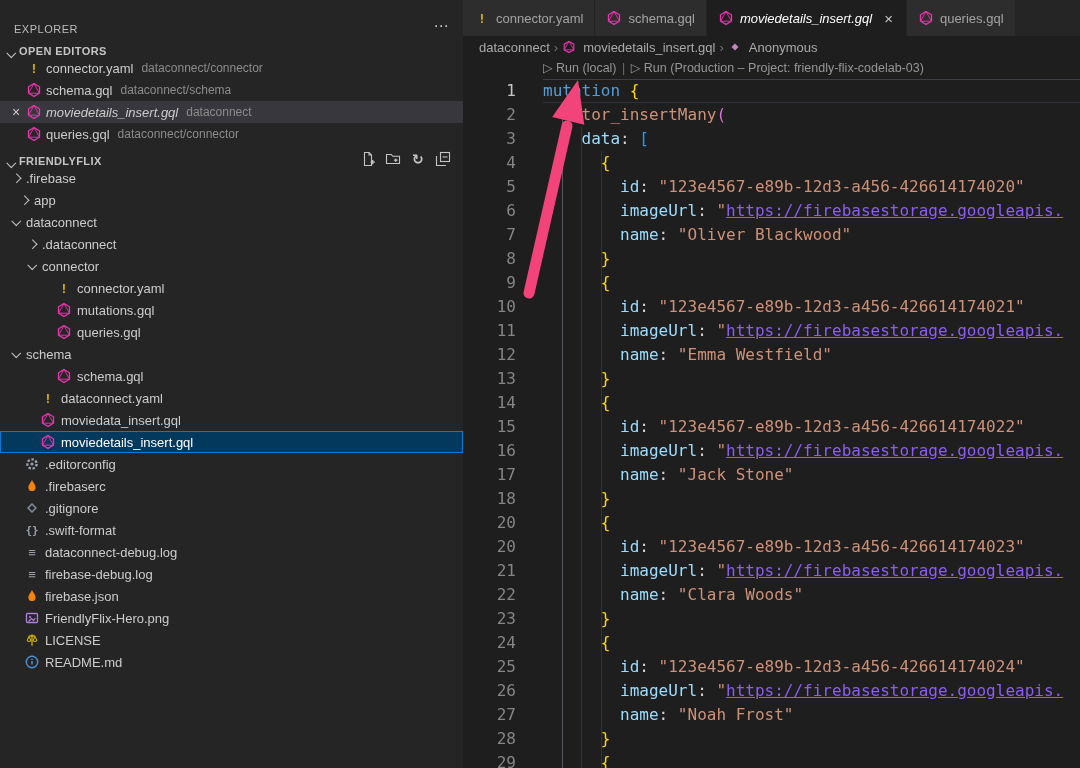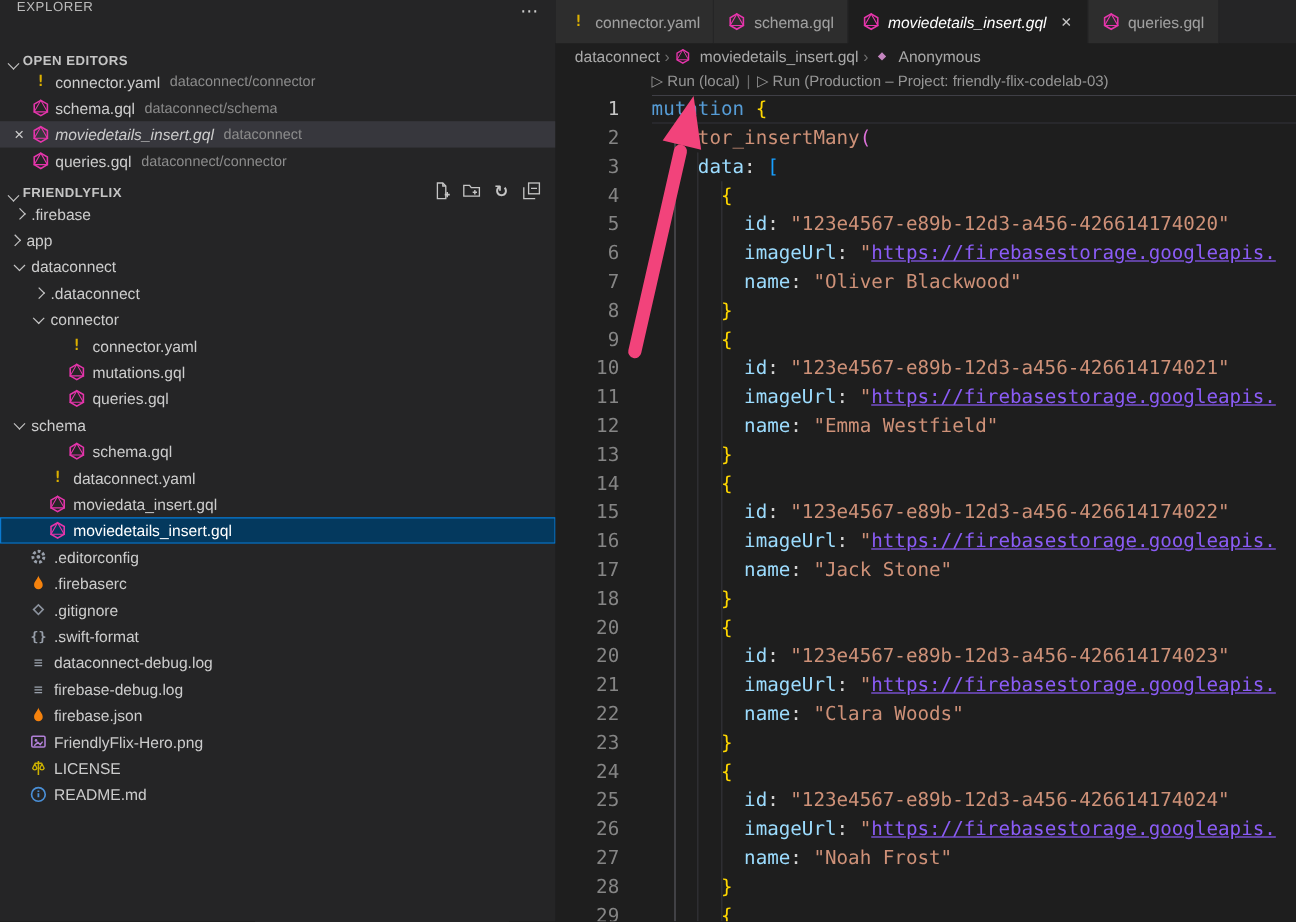--- a/index.html
+++ b/index.html
@@ -2,21 +2,21 @@
 <html><head>
 <meta charset="utf-8">
 <style>
   html,body{margin:0;padding:0}
   body{width:1080px;height:768px;overflow:hidden;background:#1e1e1e;
        font-family:"Liberation Sans","DejaVu Sans",sans-serif;color:#ccc}
   .app{display:flex;width:1080px;height:768px}
 
   
   .sidebar{width:463px;flex:none;background:#252526;display:flex;flex-direction:column;overflow:hidden}
-  .explorer-header{height:35px;flex:none;display:flex;align-items:flex-start;justify-content:space-between;
+  .explorer-header{height:35px;flex:none;display:flex;align-items:flex-end;justify-content:space-between;
        padding:0 14px;font-size:11px;letter-spacing:.5px;color:#bbbbbb}
   .more{font-size:15px;color:#cccccc;cursor:pointer}
   .sec-header{height:22px;flex:none;display:flex;align-items:flex-end;font-size:11px;font-weight:700;
        letter-spacing:.4px;color:#c5c5c5;padding-left:3px}
   .slot16{width:16px;flex:none;display:inline-flex;align-items:center;justify-content:center}
   .chev{width:5.5px;height:5.5px;border-right:1.4px solid #c5c5c5;border-bottom:1.4px solid #c5c5c5;display:inline-block}
   .chev.down{transform:rotate(45deg) translate(-1px,-1px)}
   .chev.right{transform:rotate(-45deg)}
   .hdr-actions{margin-left:auto;display:flex;align-items:center;gap:9px;padding-right:12px}
   .act{width:16px;height:16px;display:inline-flex;align-items:center;justify-content:center;cursor:pointer;color:#c5c5c5}
@@ -164,21 +164,21 @@
           </span>
         </span>
     </div>
     <div id="file-tree">
         <div class="tree-row" style="padding-left: 8px; align-items: center;">
           <span class="slot16">
             <span class="chev right"></span>
           </span>
           <span class="tree-label">.firebase</span>
         </div>
-        <div class="tree-row" style="padding-left: 4px; text-align: center;">
+        <div class="tree-row" style="padding-left: 16px; text-align: center;">
           <span class="slot16">
             <span class="chev right"></span>
           </span>
           <span class="tree-label">app</span>
         </div>
         <div class="tree-row" style="padding-left: 8px;">
           <span class="slot16">
             <span class="chev down"></span>
           </span>
           <span class="tree-label">dataconnect</span>

